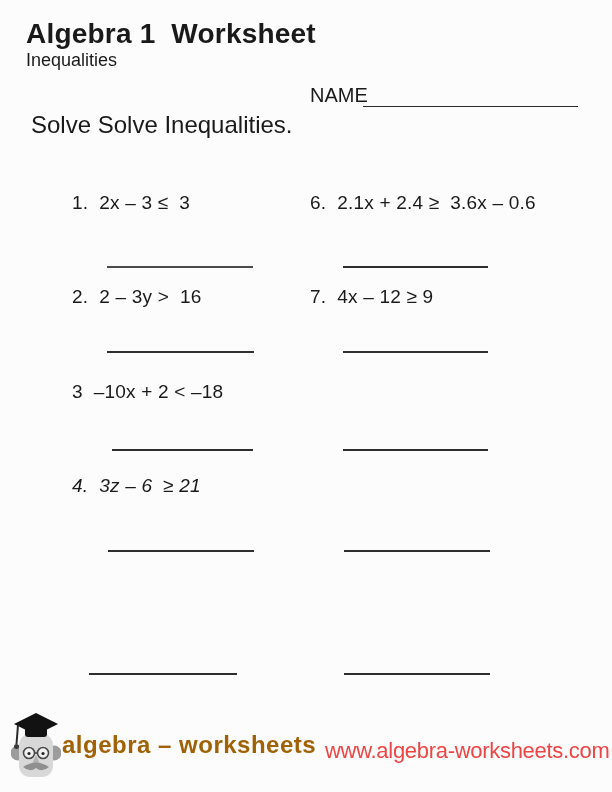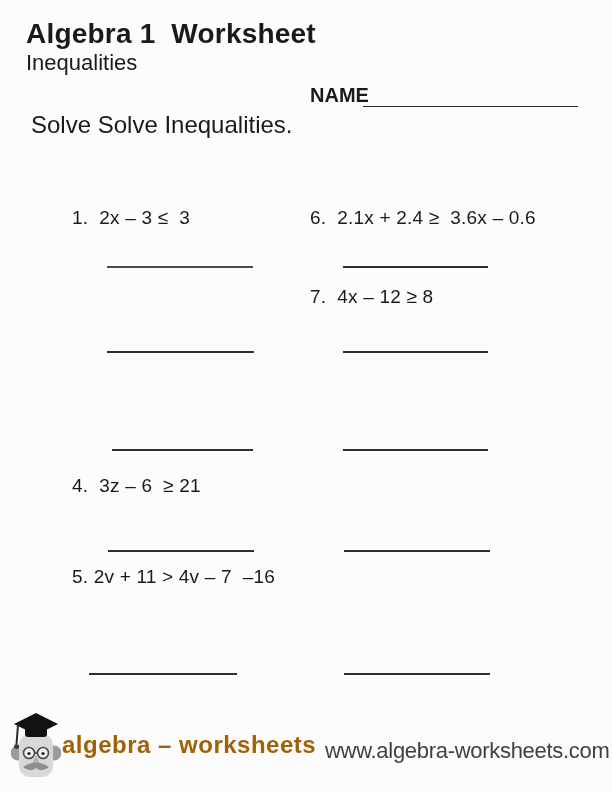--- a/index.html
+++ b/index.html
@@ -7,60 +7,61 @@
     position:relative;
     width:612px;height:792px;
     margin:0 auto;
     background:#fcfcfc;
     font-family:"Liberation Sans","DejaVu Sans",sans-serif;
     color:#1a1a1a;
     overflow:hidden;
   }
   .abs{position:absolute;white-space:pre;}
   .title{left:26px;top:18px;font-size:28px;font-weight:600;letter-spacing:0.2px;}
-  .subtitle{left:26px;top:50px;font-size:22px;font-weight:500;}
-  .name-label{left:310px;top:84px;font-size:20px;font-weight:700;}
+  .subtitle{left:26px;top:50px;font-size:18px;font-weight:500;}
+  .name-label{left:310px;top:84px;font-size:20px;font-weight:400;}
   .name-line{position:absolute;left:363px;top:106px;width:215px;border-top:1.6px solid #2b2b2b;}
   .instruction{left:31px;top:111px;font-size:24px;font-weight:500;}
   .problem{font-size:19px;font-weight:500;letter-spacing:0.2px;}
   .pl{left:72px;}
   .pr{left:310px;text-align:right;}
-  .r1{top:192px;margin-top:15px;} .r2{top:286px;} .r3{top:381px;} .r4{top:475px;} .r5{top:566px;}
+  .r1{top:192px;} .r2{top:286px;} .r3{top:381px;} .r4{top:475px;font-style:italic;} .r5{top:566px;}
   .ansline{position:absolute;border-top:2px solid #2e2e2e;height:0;}
   .al1L{left:107px;top:266px;width:146px;border-top-color:#4a4a4a;}
   .al1R{left:343px;top:266px;width:145px;}
   .al2L{left:107px;top:351px;width:147px;}
   .al2R{left:343px;top:351px;width:145px;}
   .al3L{left:112px;top:449px;width:141px;}
   .al3R{left:343px;top:449px;width:145px;}
   .al4L{left:108px;top:550px;width:146px;}
   .al4R{left:344px;top:550px;width:146px;}
   .al5L{left:89px;top:673px;width:148px;}
   .al5R{left:344px;top:673px;width:146px;}
   .mascot{position:absolute;left:11px;top:708px;width:50px;height:74px;}
   .logo-text{left:62px;top:731px;font-size:24px;font-weight:700;color:#a16207;letter-spacing:0.5px;}
-  .website{left:325px;top:738px;font-size:22px;font-weight:400;color:#404040;letter-spacing:-0.3px;}
+  .website{left:325px;top:738px;font-size:22px;font-weight:400;color:#ef4444;letter-spacing:-0.3px;}
 </style>
 </head>
 <body>
 
 <div class="page">
 
   <div class="abs title">Algebra 1  Worksheet</div>
   <div class="abs subtitle">Inequalities</div>
   <div class="abs name-label">NAME</div>
   <div class="name-line"></div>
   <div class="abs instruction">Solve Solve Inequalities.</div>
 
   <div class="abs problem pl r1">1.  2x – 3 ≤  3</div>
+  <div class="abs problem pl r2">2.  2 – 3y &gt;  16</div>
+  <div class="abs problem pl r3">3  –10x + 2 &lt; –18</div>
   <div class="abs problem pl r4">4.  3z – 6  ≥ 21</div>
-  <div class="abs problem pl r5">5. 2v + 11 &gt; 4v – 7  –16</div>
 
   <div class="abs problem pr r1">6.  2.1x + 2.4 ≥  3.6x – 0.6</div>
-  <div class="abs problem pr r2">7.  4x – 12 ≥ 8</div>
+  <div class="abs problem pr r2">7.  4x – 12 ≥ 9</div>
 
   <div class="ansline al1L"></div>
   <div class="ansline al1R"></div>
   <div class="ansline al2L"></div>
   <div class="ansline al2R"></div>
   <div class="ansline al3L"></div>
   <div class="ansline al3R"></div>
   <div class="ansline al4L"></div>
   <div class="ansline al4R"></div>
   <div class="ansline al5L"></div>

